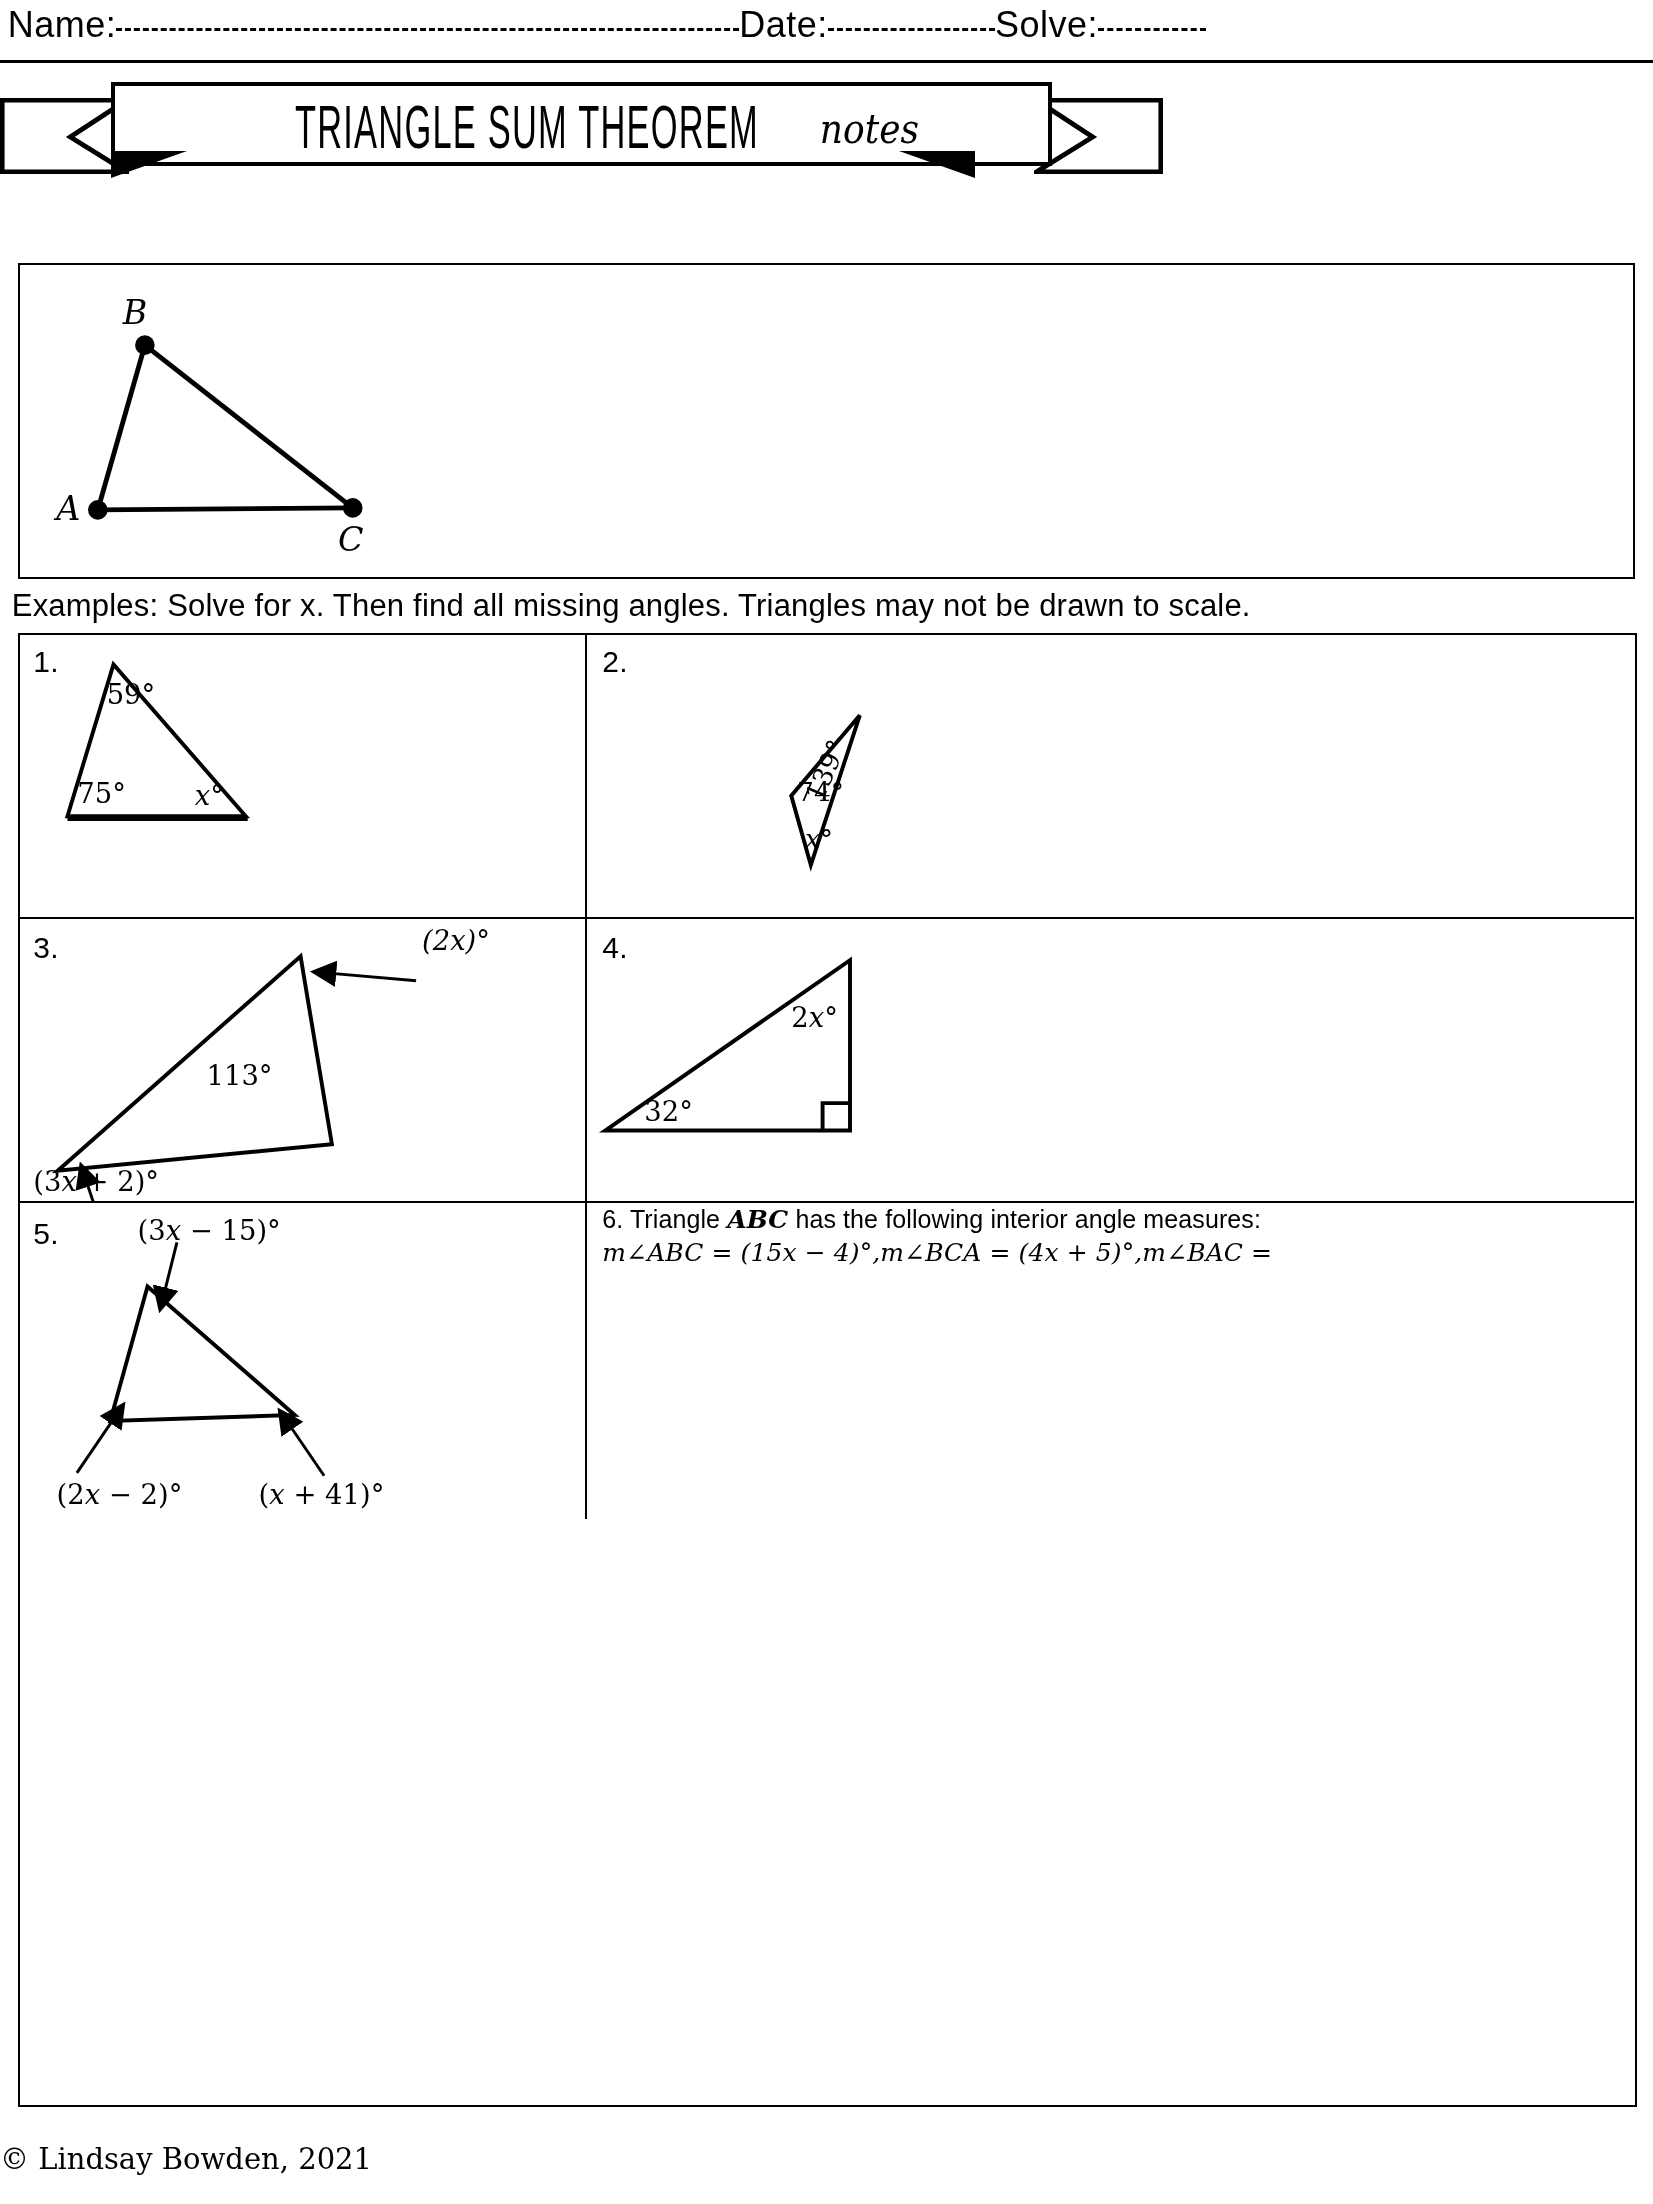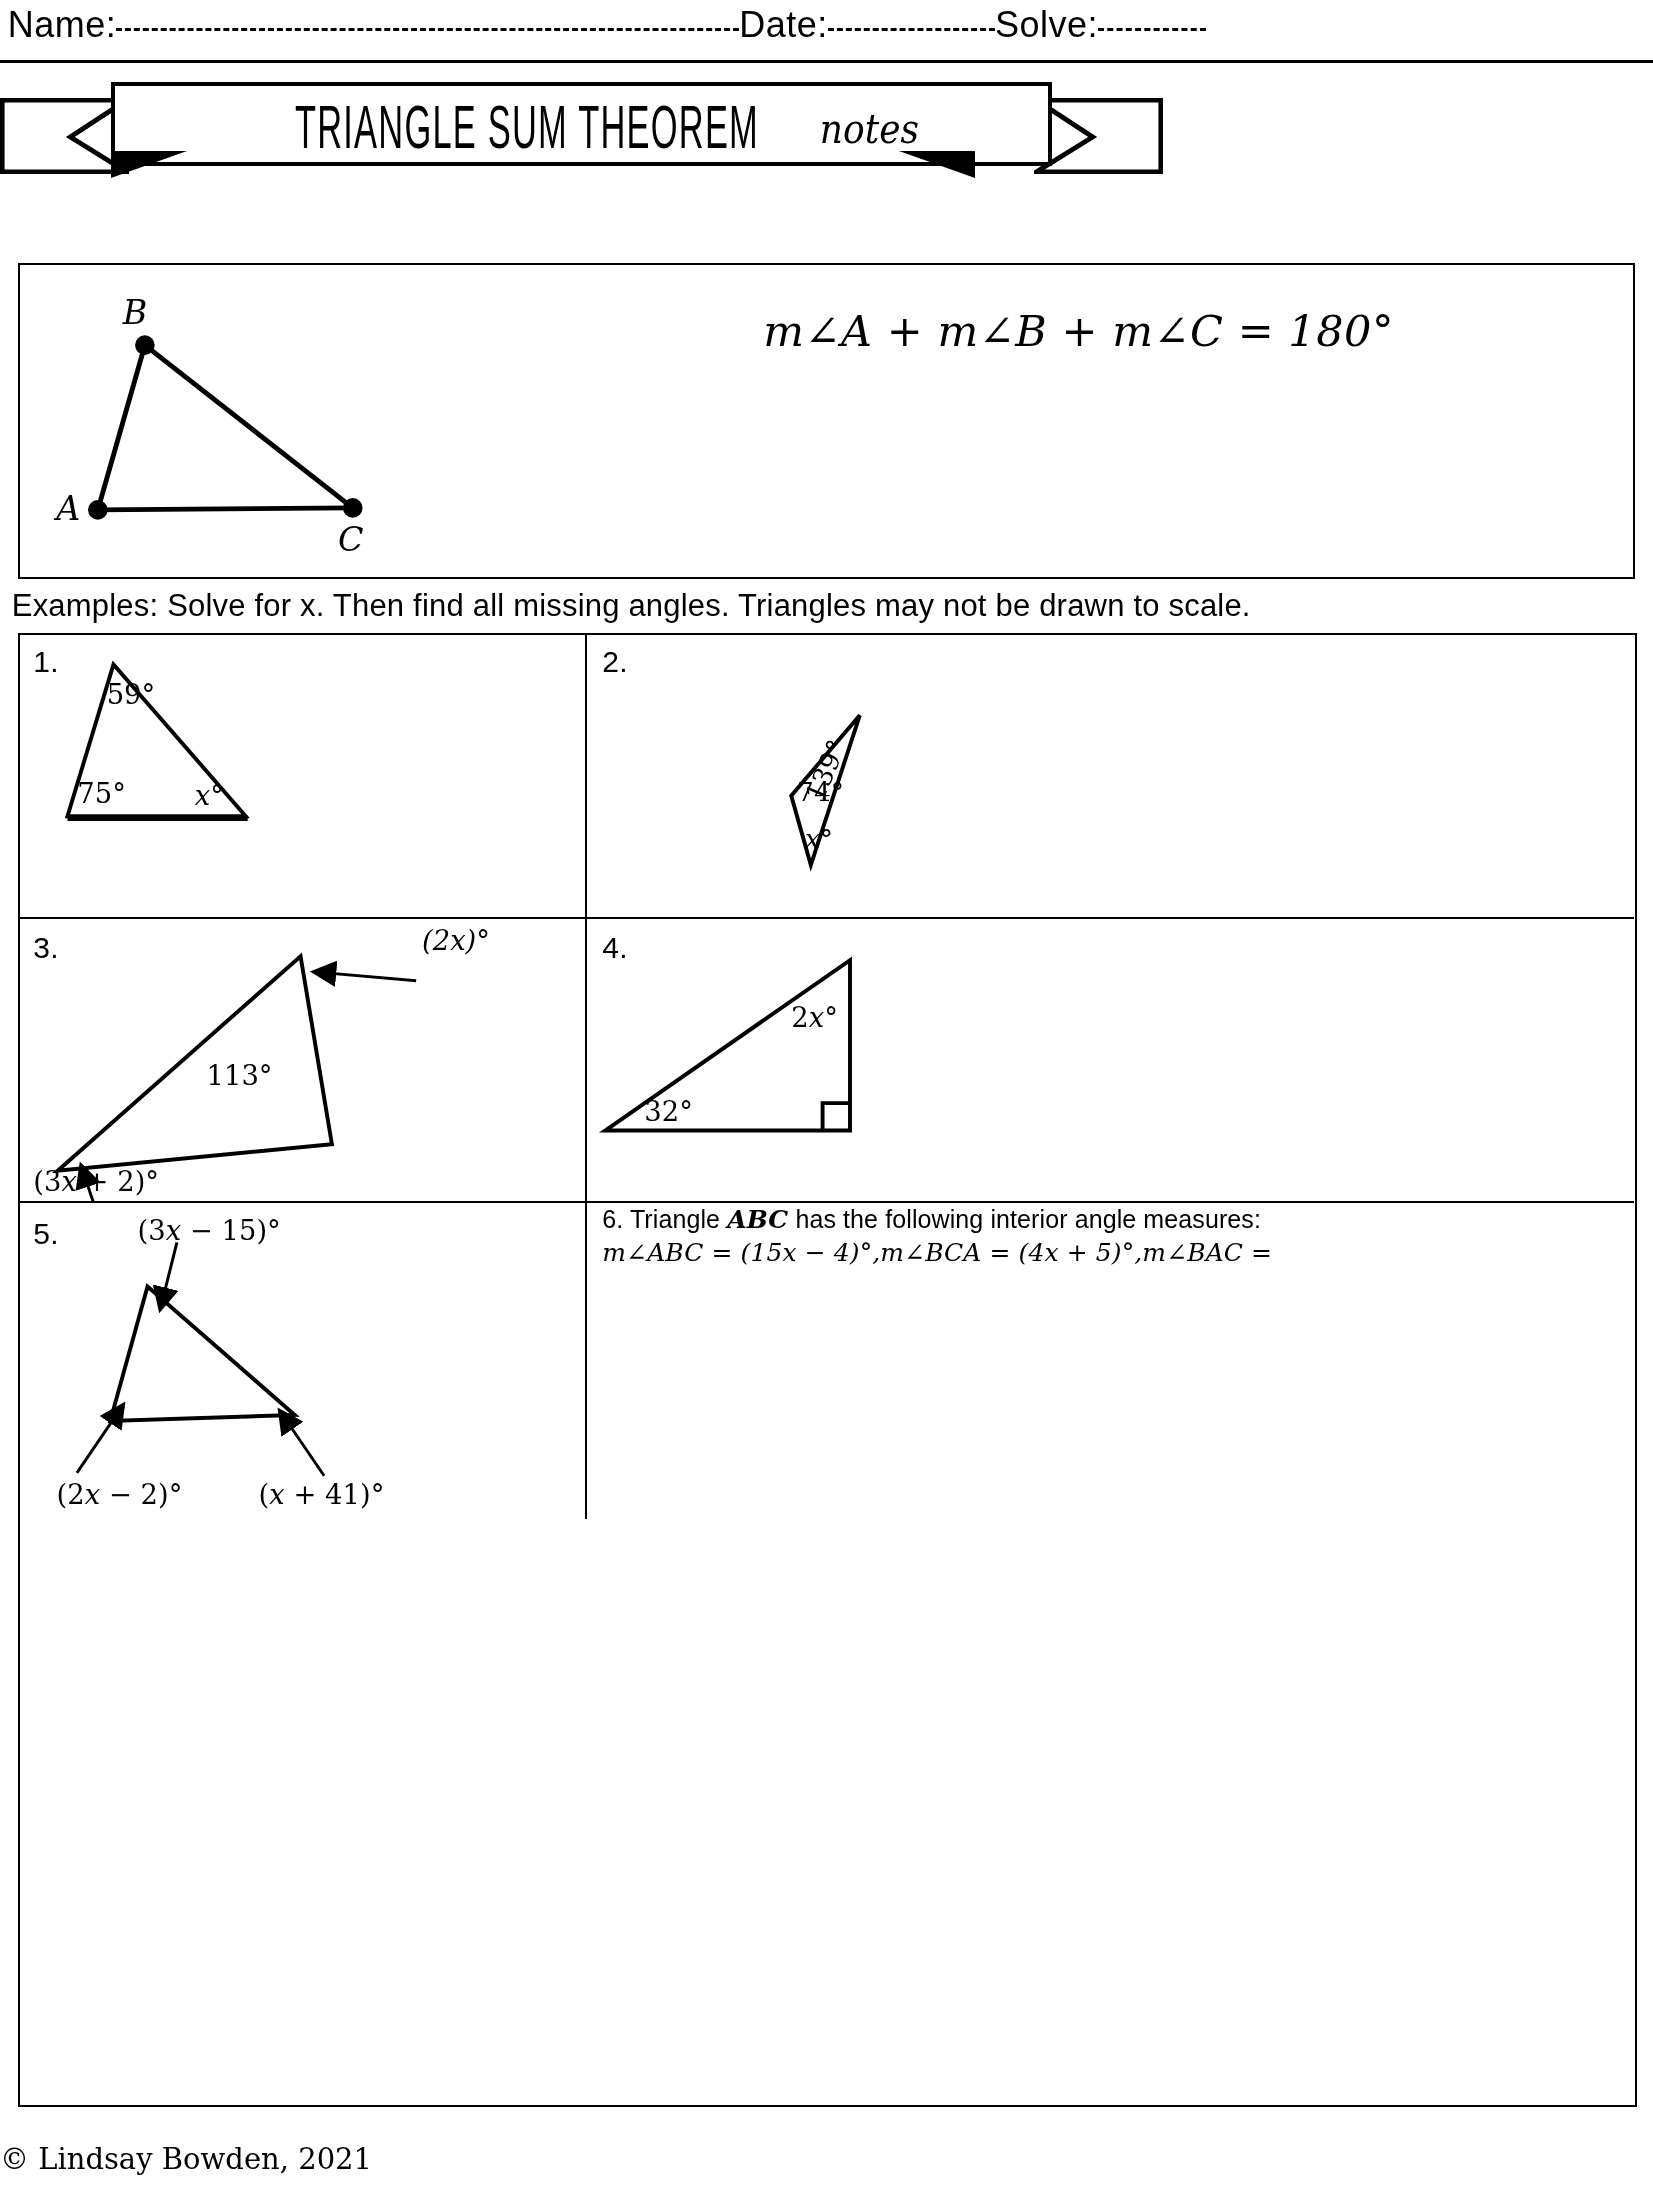--- a/index.html
+++ b/index.html
@@ -266,21 +266,20 @@
     <line x1="108" y1="52" x2="320" y2="218" stroke="#000" stroke-width="5"></line>
     <line x1="60" y1="220" x2="320" y2="218" stroke="#000" stroke-width="5"></line>
     <circle cx="108" cy="52" r="10" fill="#000"></circle>
     <circle cx="60" cy="220" r="10" fill="#000"></circle>
     <circle cx="320" cy="218" r="10" fill="#000"></circle>
     <text x="98" y="30" font-family="DejaVu Serif, serif" font-style="italic" font-size="34" text-anchor="middle">B</text>
     <text x="30" y="230" font-family="DejaVu Serif, serif" font-style="italic" font-size="34" text-anchor="middle">A</text>
     <text x="318" y="262" font-family="DejaVu Serif, serif" font-style="italic" font-size="34" text-anchor="middle">C</text>
   </svg>
 
-  <div class="theorem-formula">m∠A + m∠B + m∠C = 180°</div>
 </div>
 
 <div class="examples-line">Examples: Solve for x. Then find all missing angles. Triangles may not be drawn to scale.</div>
 
 <div class="grid">
 
   <div class="cell cL r1 cell-border-r cell-border-b">
     <div class="prob-num" style="left:13.7px; top:9.8px;">1.</div>
     <svg class="svg-layer" width="567" height="284" viewBox="0 0 578 290">
       <polygon points="95,30 48,185 230,185" fill="none" stroke="#000" stroke-width="4"></polygon>

